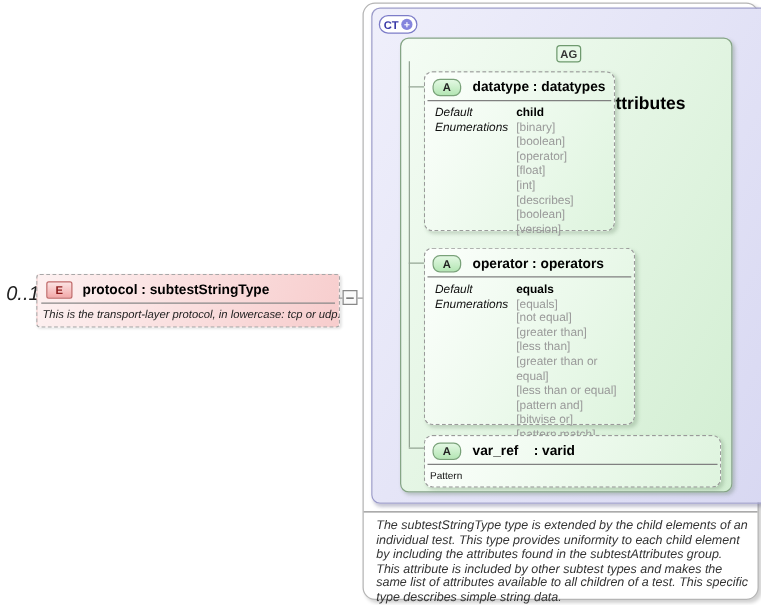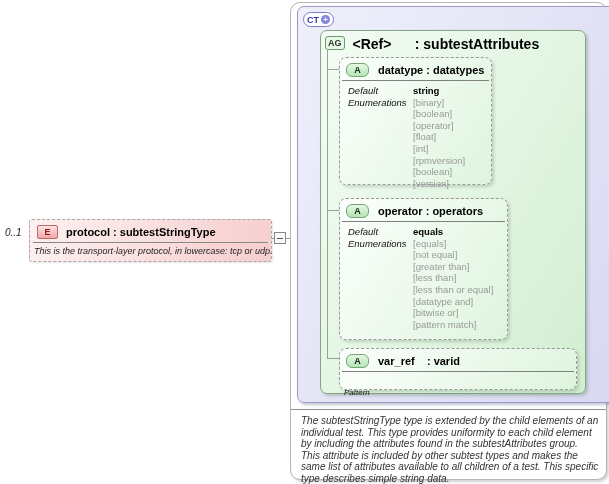--- a/index.html
+++ b/index.html
@@ -1,20 +1,20 @@
 <!DOCTYPE html>
 <html><head>
 <meta charset="utf-8">
 <style>
   html,body{margin:0;padding:0;background:#fff;}
   .canvas{position:relative;width:609px;height:484px;background:#ffffff;
           font-family:"Liberation Sans",sans-serif;overflow:hidden;}
 
   
-  .cardinality{position:absolute;left:5px;top:227px;font-size:10px;font-style:italic;color:#222;text-align:right;}
+  .cardinality{position:absolute;left:5px;top:227px;font-size:16px;font-style:italic;color:#222;text-align:right;}
   .elem-box{position:absolute;left:29px;top:219px;width:243px;height:43px;
             border:1px dashed #a8a8a8;border-radius:3px;
             background:linear-gradient(110deg,#fdf1f1 0%,#f7cdcd 100%);
             box-shadow:1px 1px 2px rgba(0,0,0,.10);box-sizing:border-box;}
   .elem-title{display:flex;align-items:center;gap:8px;height:18px;padding:3px 4px 1px;
               border-bottom:1px solid #888;margin:0 3px;}
   .badge-e{width:19px;height:12px;flex:none;border:1px solid #c06868;border-radius:2px;
            background:linear-gradient(#fbe3e3,#f3a8a8);color:#8b1a1a;font-size:9px;font-weight:bold;
            display:flex;align-items:center;justify-content:center;}
   .elem-name{font-size:11px;font-weight:bold;color:#000;white-space:pre;}
@@ -41,21 +41,21 @@
             background:#fff;padding:0 3px;height:13px;font-size:9px;font-weight:bold;color:#3b3ba8;}
   .plus-circle{width:9px;height:9px;border-radius:50%;background:#8585dd;color:#fff;font-size:8px;
                line-height:9px;text-align:center;font-weight:bold;}
   .ct-title-text{font-size:11px;font-weight:bold;color:#000;white-space:pre;}
 
   
   .ag-box{position:absolute;left:22px;top:23px;width:266px;height:364px;
           border:1px solid #85a585;border-radius:7px;
           background:linear-gradient(120deg,#f4fcf4 0%,#d2eed2 100%);
           box-shadow:2px 2px 3px rgba(80,110,80,.30);box-sizing:border-box;}
-  .ag-title-row{display:flex;gap:8px;padding:5px 0 0 4px;}
+  .ag-title-row{display:flex;align-items:center;gap:24px;padding:5px 0 0 4px;flex-direction:column;}
   .badge-ag{border:1px solid #6f9a6f;border-radius:3px;background:#e7f8e7;font-size:9px;font-weight:bold;
             color:#333;padding:0 2px;height:12px;display:flex;align-items:center;}
   .ag-title-text{font-size:14px;font-weight:bold;color:#000;white-space:pre;}
 
   .trunk{position:absolute;left:6px;top:18px;width:1px;height:309px;background:#94a594;}
   .branch{position:absolute;left:6px;width:13px;height:1px;background:#94a594;}
   .branch.b1{top:38px;}.branch.b2{top:179px;}.branch.b3{top:327px;}
 
   
   .attr-box{position:absolute;border:1px dashed #9a9a9a;border-radius:7px;
@@ -71,21 +71,21 @@
            display:flex;align-items:center;justify-content:center;}
   .attr-title-text{font-size:11px;font-weight:bold;color:#000;white-space:pre;}
 
   .attr-table{display:flex;padding:4px 3px 0 8px;font-size:9.5px;line-height:11.6px;}
   .lbl-col{width:65px;flex:none;font-style:italic;color:#111;}
   .val-col{flex:1;}
   .val-default{font-weight:bold;color:#000;}
   .val-enum{color:#999;}
 
   .pattern-row{padding:4px 2px 0 4px;}
-  .pattern-lbl{width:28px;flex:none;font-style:italic;font-size:8px;color:#111;line-height:10px;margin-top:12px;}
+  .pattern-lbl{width:28px;flex:none;font-size:8px;color:#111;line-height:10px;}
   .val-pattern{color:#888;font-size:8px;line-height:10px;white-space:nowrap;}
 
   
   .doc-sep{position:absolute;left:0;right:0;top:406px;border-top:1px solid #909090;}
   .doc-note{position:absolute;left:10px;top:412px;width:298px;font-size:10px;line-height:11.5px;
             font-style:italic;color:#333;}
 </style>
 </head>
 <body>
 
@@ -131,27 +131,27 @@
           <div class="attr-title">
             <span class="badge-a">A</span>
             <span class="attr-title-text">datatype : datatypes</span>
           </div>
           <div class="attr-table">
             <div class="lbl-col">
               <div>Default</div>
               <div>Enumerations</div>
             </div>
             <div class="val-col">
-              <div class="val-default">string</div>
+              <div class="val-default">child</div>
               <div class="val-enum">[binary]</div>
               <div class="val-enum">[boolean]</div>
               <div class="val-enum">[operator]</div>
               <div class="val-enum">[float]</div>
               <div class="val-enum">[int]</div>
-              <div class="val-enum">[rpmversion]</div>
+              <div class="val-enum">[describes]</div>
               <div class="val-enum">[boolean]</div>
               <div class="val-enum">[version]</div>
             </div>
           </div>
         </div>
 
         <div class="attr-box attr-operator">
           <div class="attr-title">
             <span class="badge-a">A</span>
             <span class="attr-title-text">operator : operators</span>
@@ -160,22 +160,23 @@
             <div class="lbl-col">
               <div>Default</div>
               <div>Enumerations</div>
             </div>
             <div class="val-col">
               <div class="val-default">equals</div>
               <div class="val-enum">[equals]</div>
               <div class="val-enum">[not equal]</div>
               <div class="val-enum">[greater than]</div>
               <div class="val-enum">[less than]</div>
+              <div class="val-enum">[greater than or equal]</div>
               <div class="val-enum">[less than or equal]</div>
-              <div class="val-enum">[datatype and]</div>
+              <div class="val-enum">[pattern and]</div>
               <div class="val-enum">[bitwise or]</div>
               <div class="val-enum">[pattern match]</div>
             </div>
           </div>
         </div>
 
         <div class="attr-box attr-varref">
           <div class="attr-title">
             <span class="badge-a">A</span>
             <span class="attr-title-text">var_ref    : varid</span>

